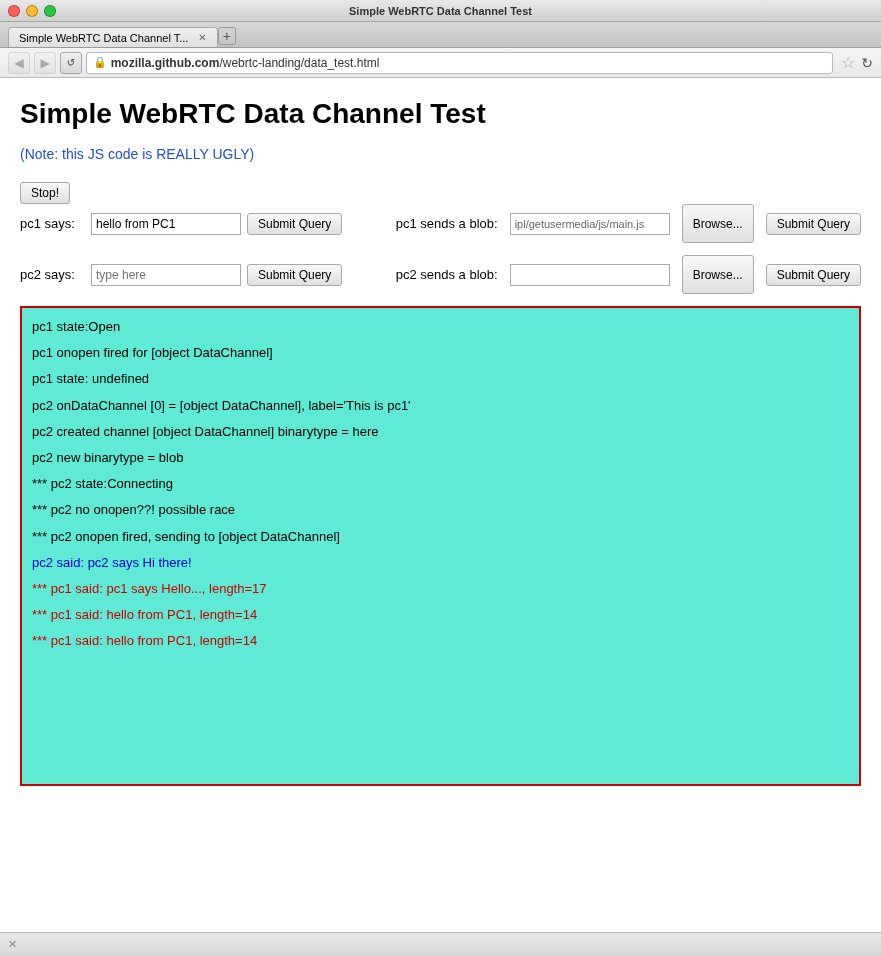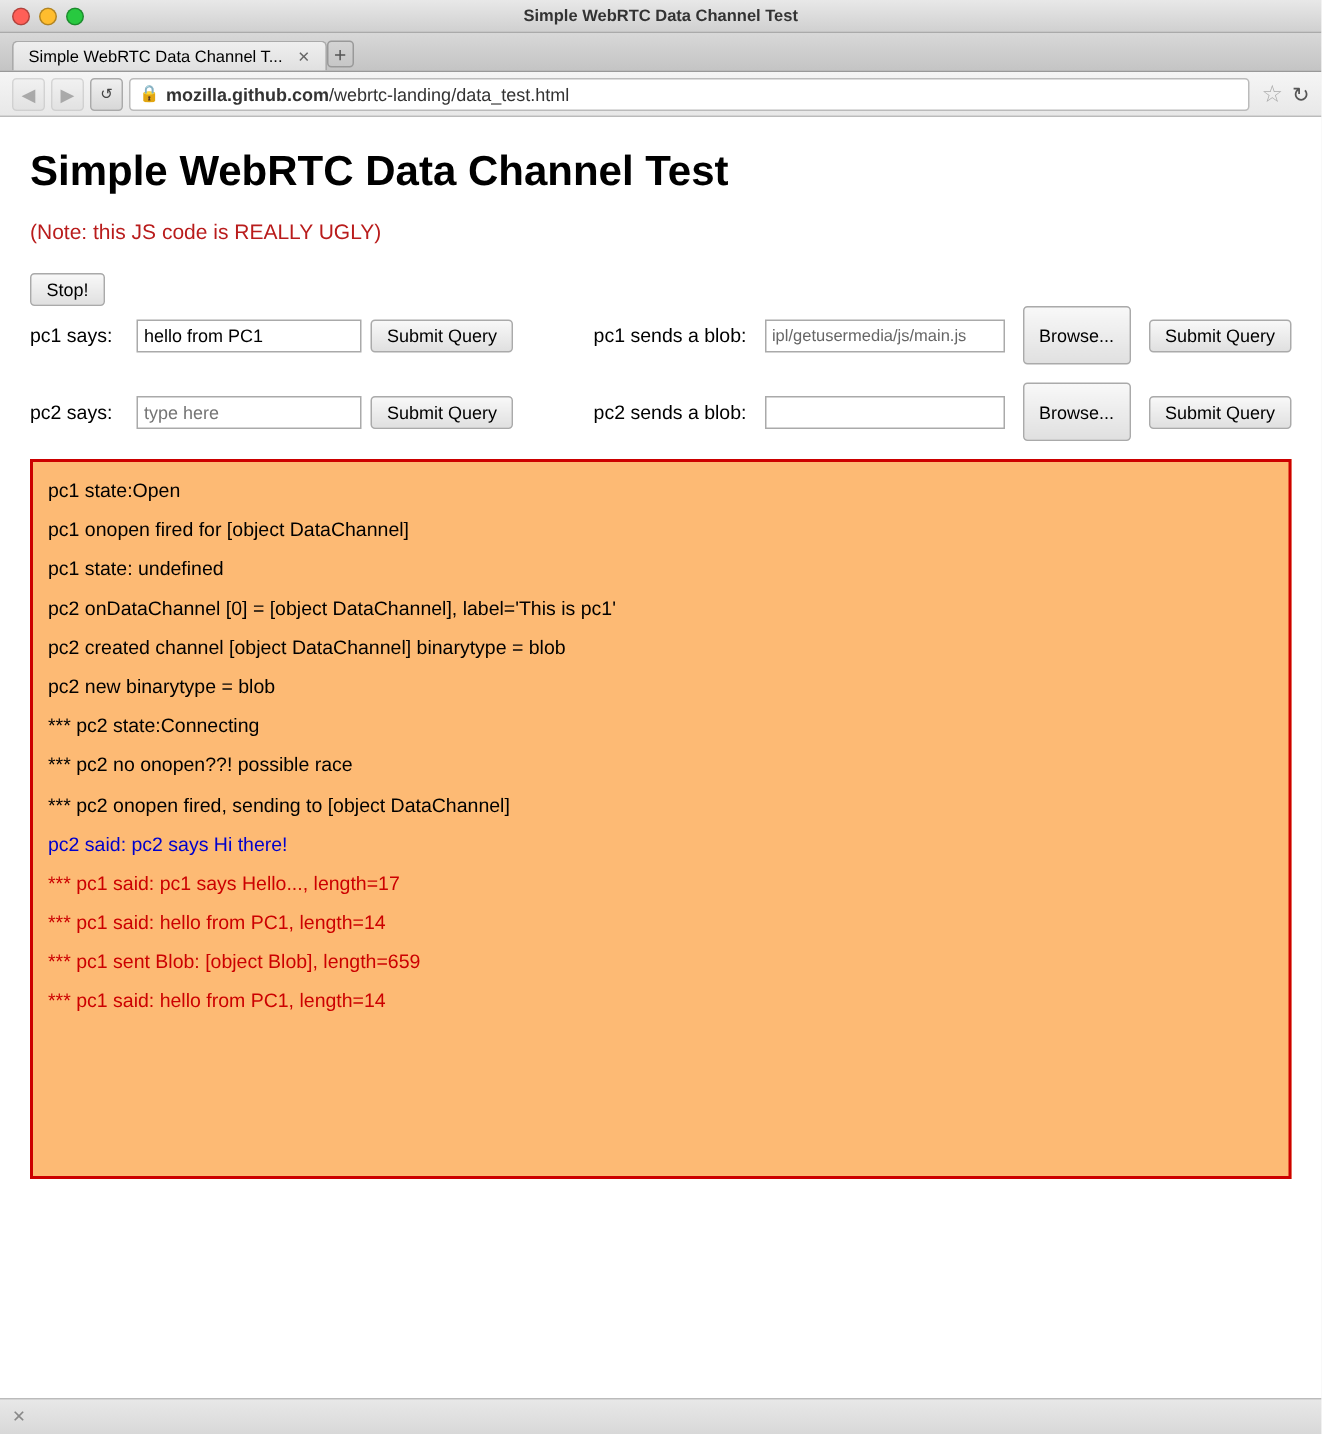--- a/index.html
+++ b/index.html
@@ -171,21 +171,21 @@
     .page-title {
       font-size: 28px;
       font-weight: bold;
       color: #000;
       margin-bottom: 16px;
       font-family: Arial, Helvetica, sans-serif;
     }
 
     .page-subtitle {
       font-size: 14px;
-      color: #b91c1c;
+      color: #1d4ed8;
       margin-bottom: 20px;
     }
 
     .stop-btn {
       background: linear-gradient(to bottom, #f8f8f8, #e0e0e0);
       border: 1px solid #aaa;
       border-radius: 3px;
       padding: 3px 10px;
       font-size: 12px;
       cursor: pointer;
@@ -253,21 +253,21 @@
     .right-form {
       margin-left: auto;
       display: flex;
       align-items: center;
       gap: 12px;
     }
 
     
     .log-area {
       border: 2px solid #cc0000;
-      background: #fdba74;
+      background: #5eead4;
       padding: 10px;
       font-size: 13px;
       font-family: Arial, Helvetica, sans-serif;
       height: 480px;
       overflow-y: scroll;
       margin-top: 0;
     }
 
     .log-line {
       margin-bottom: 8px;
@@ -373,29 +373,28 @@
       <button class="submit-btn">Submit Query</button>
     </div>
   </div>
 
   
   <div class="log-area" id="log-container">
   <div class="log-line">pc1 state:Open</div>
       <div class="log-line">pc1 onopen fired for [object DataChannel]</div>
       <div class="log-line">pc1 state: undefined</div>
       <div class="log-line">pc2 onDataChannel [0] = [object DataChannel], label='This is pc1'</div>
-      <div class="log-line">pc2 created channel [object DataChannel] binarytype = blob</div>
+      <div class="log-line">pc2 created channel [object DataChannel] binarytype = here</div>
       <div class="log-line">pc2 new binarytype = blob</div>
       <div class="log-line">*** pc2 state:Connecting</div>
       <div class="log-line">*** pc2 no onopen??! possible race</div>
       <div class="log-line">*** pc2 onopen fired, sending to [object DataChannel]</div>
       <div class="log-line blue">pc2 said: pc2 says Hi there!</div>
       <div class="log-line red">*** pc1 said: pc1 says Hello..., length=17</div>
       <div class="log-line red">*** pc1 said: hello from PC1, length=14</div>
-      <div class="log-line red">*** pc1 sent Blob: [object Blob], length=659</div>
       <div class="log-line red">*** pc1 said: hello from PC1, length=14</div>
     </div>
 
 </div>
 
 <div class="status-bar">
   <span class="status-close">✕</span>
 </div>
 
 </body></html>

